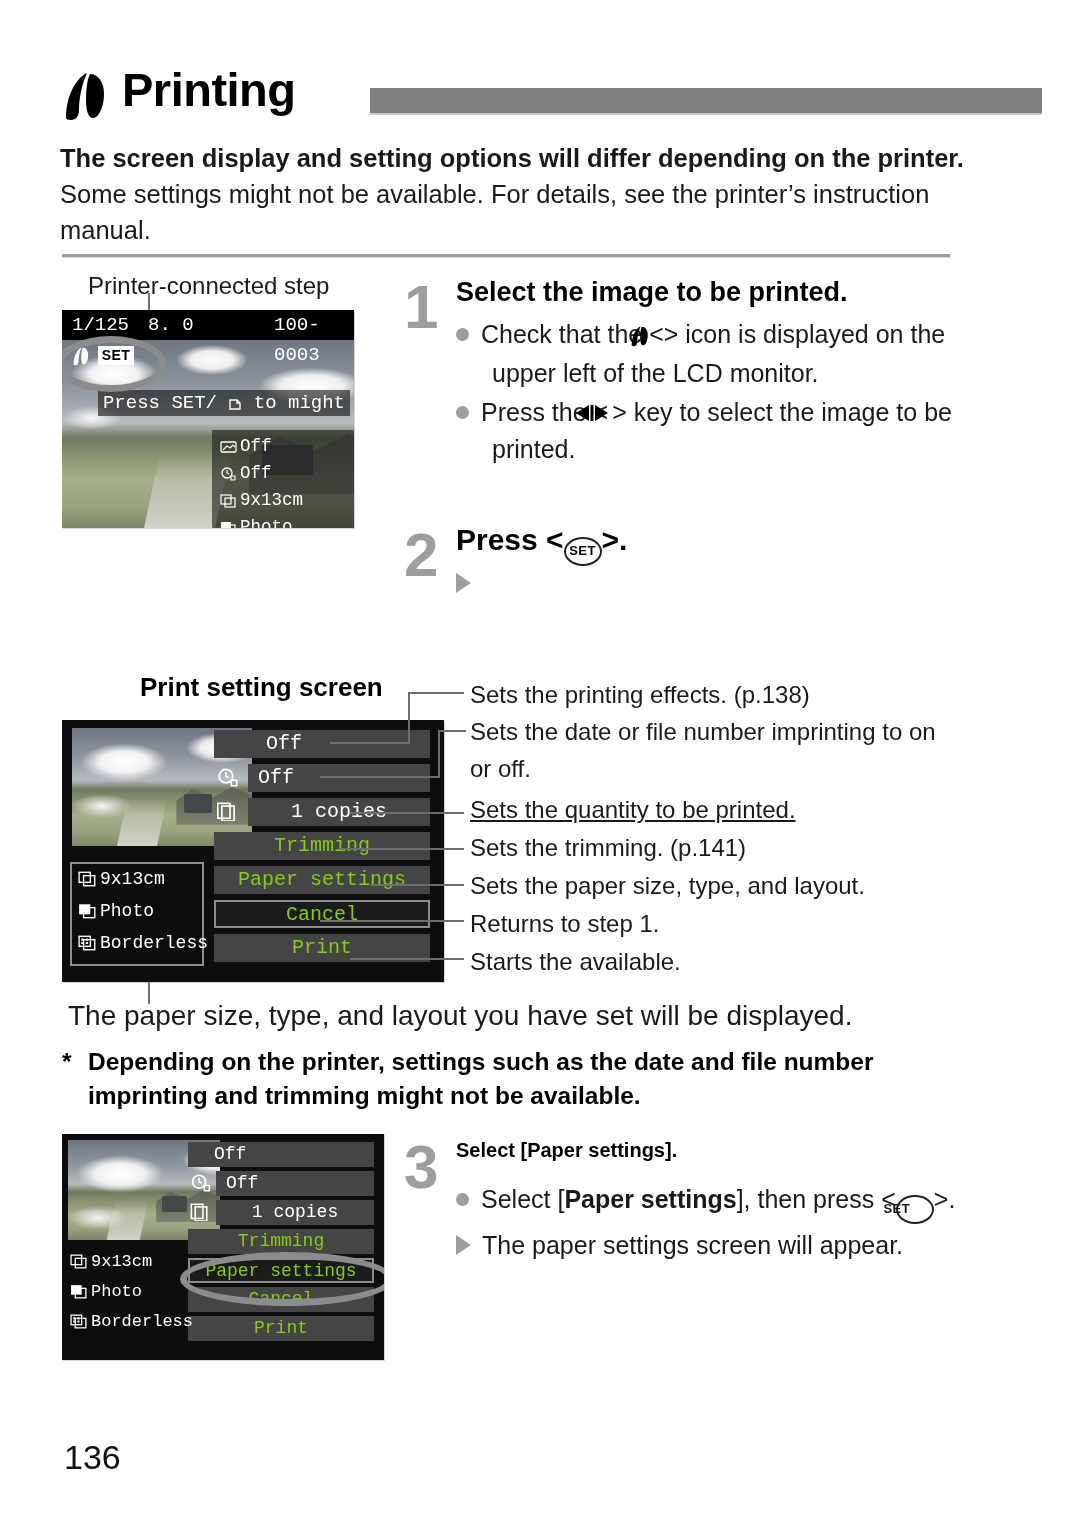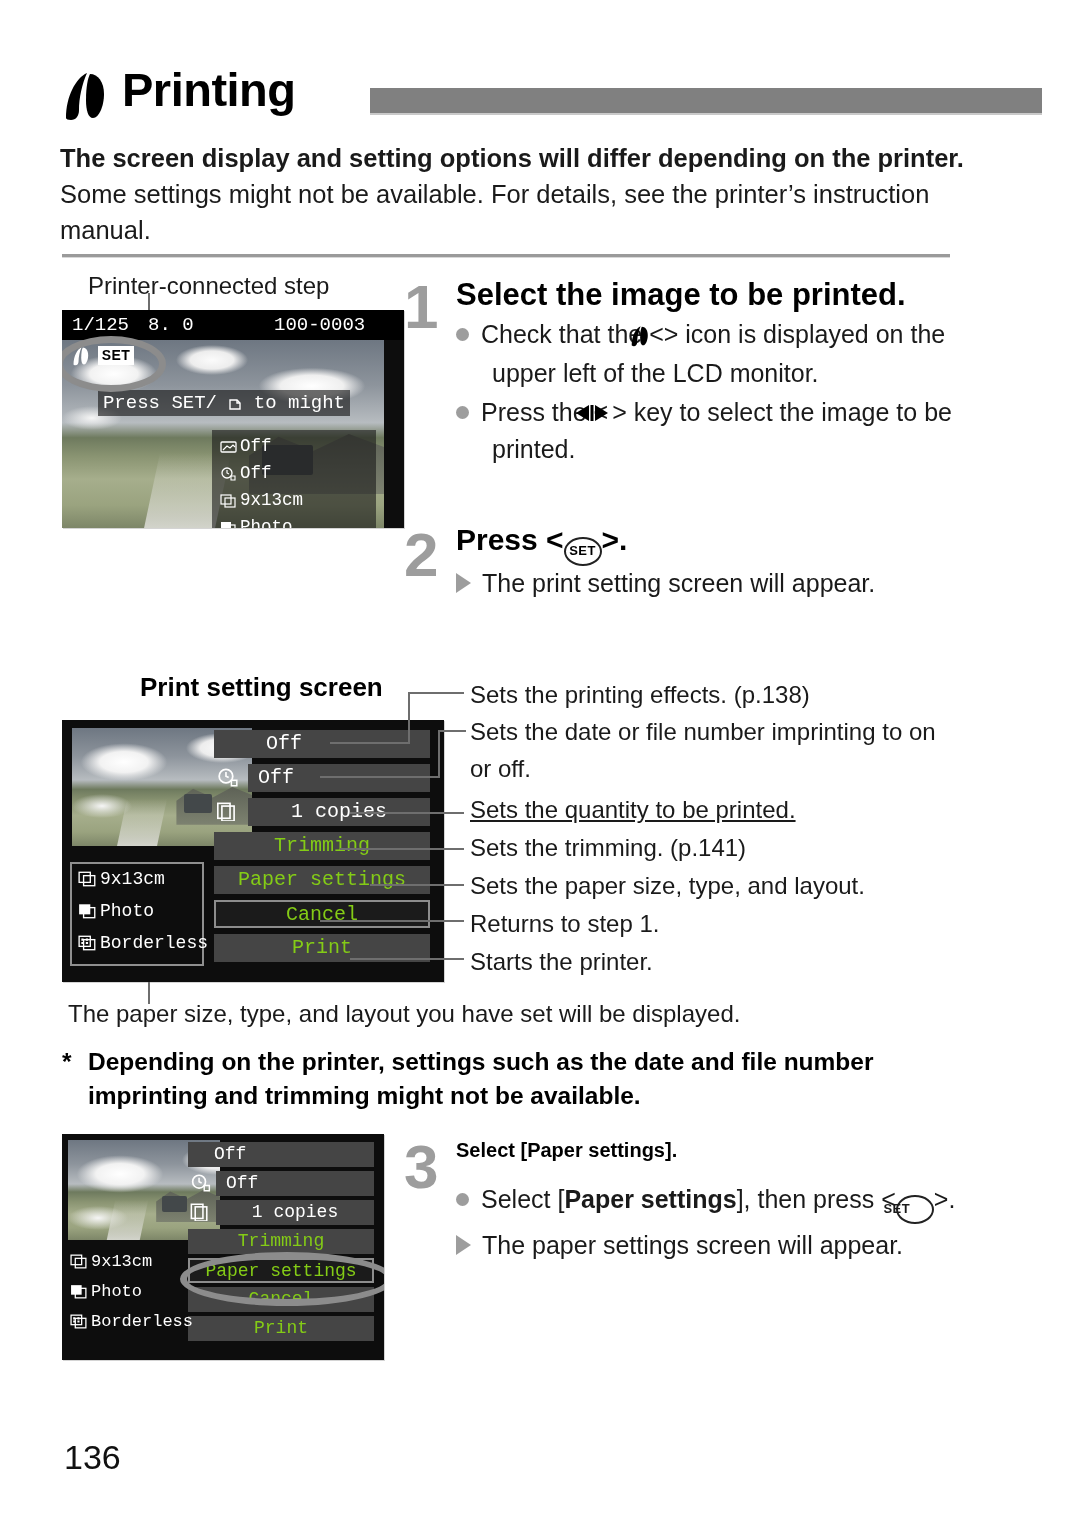--- a/index.html
+++ b/index.html
@@ -38,21 +38,21 @@
     position:absolute;left:62px;top:254px;width:888px;height:3px;
     background:#9a9a9a;border-bottom:1px solid #d8d8d8;
   }
 
   
   .stepnum{
     position:absolute;font-size:62px;font-weight:bold;color:#9d9d9d;
     line-height:1;font-family:"Liberation Sans",sans-serif;
   }
   .steptitle{
-    position:absolute;font-size:31px;font-weight:bold;color:#000;
+    position:absolute;font-size:27px;font-weight:bold;color:#000;
   }
   .stepbody{
     position:absolute;font-size:25px;line-height:35px;color:#1a1a1a;
   }
   .bullet{
     display:inline-block;width:13px;height:13px;border-radius:50%;
     background:#9d9d9d;vertical-align:2px;margin-right:12px;
   }
   .tri{
     display:inline-block;width:0;height:0;
@@ -158,21 +158,21 @@
   .capt-b{position:absolute;font-size:26px;font-weight:bold;color:#000;}
 
   .note{
     position:absolute;left:88px;top:1045px;width:880px;
     font-size:24.5px;line-height:34px;font-weight:bold;color:#000;
   }
   .note .star{position:absolute;left:-26px;top:0;}
 
   .undercap{
     position:absolute;left:68px;top:1000px;
-    font-size:24px;color:#1a1a1a;
+    font-size:28px;color:#1a1a1a;
   }
 
   .pageno{
     position:absolute;left:64px;top:1438px;
     font-size:34px;color:#111;
   }
 
   
   .ellipse{
     position:absolute;border:7px solid #8c8c8c;border-radius:50%;
@@ -195,21 +195,21 @@
   </div>
 
   <div class="intro">
     <b>The screen display and setting options will differ depending on the printer.</b><span> Some settings might not be available. For details, see the printer’s instruction manual.</span>
   </div>
   <div class="rule"></div>
 
   <div class="capt" style="left:88px;top:272px;">Printer-connected step</div>
   <div class="lead-v" style="left:148px;top:293px;height:22px;"></div>
 
-  <div class="lcd" style="left:62px;top:310px;width:342px;height:218px;">
+  <div class="lcd" style="left:62px;top:310px;width:292px;height:218px;">
     <div class="photo" style="left:0;top:30px;width:322px;height:188px;">
       <div class="ridge"></div>
       <div class="barn"></div>
       <div class="road"></div>
     </div>
 
     <div class="lcd-topbar">
       <span style="left:10px;">1/125</span>
       <span style="left:86px;">8. 0</span>
       <span style="left:212px;">100-0003</span>
@@ -292,21 +292,21 @@
       </span><span>&gt; key to select the image to be printed.</span>
     </div>
   </div>
 
   <div class="stepnum" style="left:404px;top:524px;">2</div>
   <div class="steptitle" style="left:456px;top:523px;font-size:30px;">
     <span>Press &lt;</span><span class="setkey">SET</span><span>&gt;.</span>
   </div>
   <div class="stepbody" style="left:456px;top:566px;width:540px;">
     <div class="hang">
-      <span class="tri"></span><span>The print setting screen will appear.</span>
+      <span class="tri"></span>
     </div>
   </div>
 
   <div class="capt-b" style="left:140px;top:672px;">Print setting screen</div>
 
   <div class="lcd" style="left:62px;top:720px;width:382px;height:262px;">
     <div class="photo" style="left:10px;top:8px;width:180px;height:118px;">
       <div class="ridge"></div>
       <div class="barn"></div>
       <div class="road"></div>
@@ -403,21 +403,21 @@
 
   <div class="lead" style="left:350px;top:958px;width:114px;height:2px;"></div>
 
   <div class="callout-txt" style="left:470px;top:678px;">Sets the printing effects. (p.138)</div>
   <div class="callout-txt" style="left:470px;top:715px;">Sets the date or file number imprinting to on</div>
   <div class="callout-txt" style="left:470px;top:752px;">or off.</div>
   <div class="callout-txt" style="left:470px;top:793px;text-decoration:underline;">Sets the quantity to be printed.</div>
   <div class="callout-txt" style="left:470px;top:831px;">Sets the trimming. (p.141)</div>
   <div class="callout-txt" style="left:470px;top:869px;">Sets the paper size, type, and layout.</div>
   <div class="callout-txt" style="left:470px;top:907px;">Returns to step 1.</div>
-  <div class="callout-txt" style="left:470px;top:945px;">Starts the printer.</div>
+  <div class="callout-txt" style="left:470px;top:945px;">Starts the available.</div>
 
   <div class="lead-v" style="left:148px;top:982px;height:22px;"></div>
   <div class="undercap">The paper size, type, and layout you have set will be displayed.</div>
 
   <div class="note">
     <span class="star">*</span><span>Depending on the printer, settings such as the date and file number imprinting and trimming might not be available.</span>
   </div>
 
   <div class="lcd" style="left:62px;top:1134px;width:322px;height:226px;">
     <div class="photo" style="left:6px;top:6px;width:152px;height:100px;">

